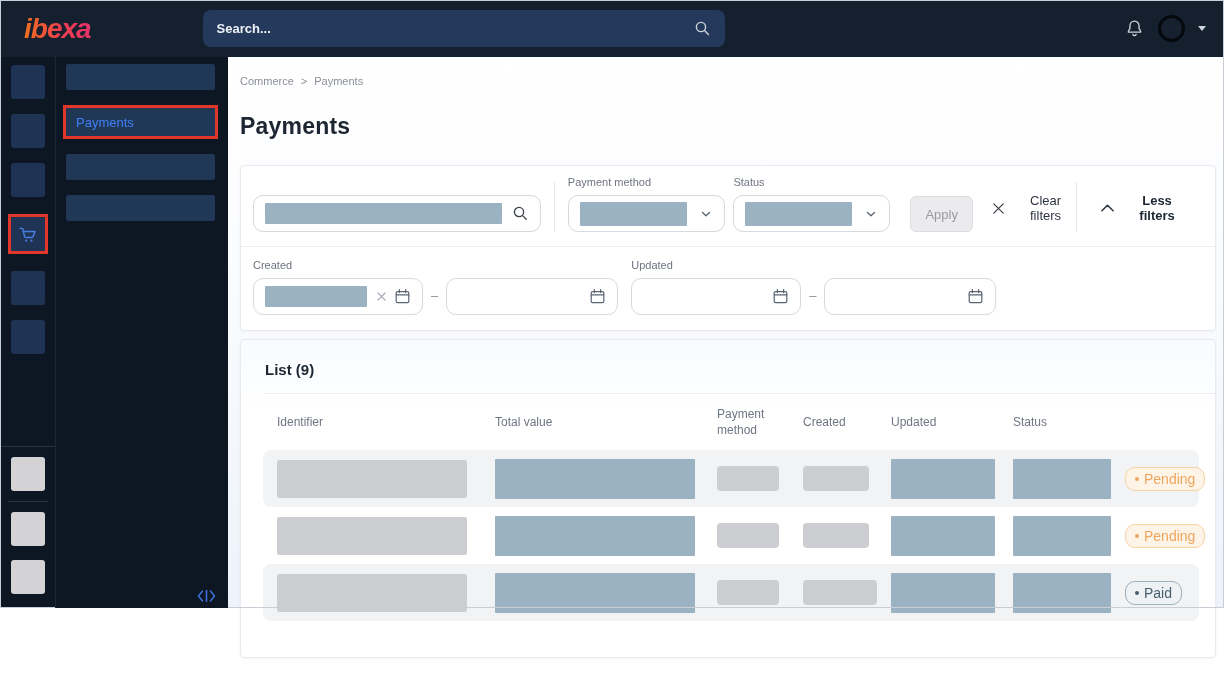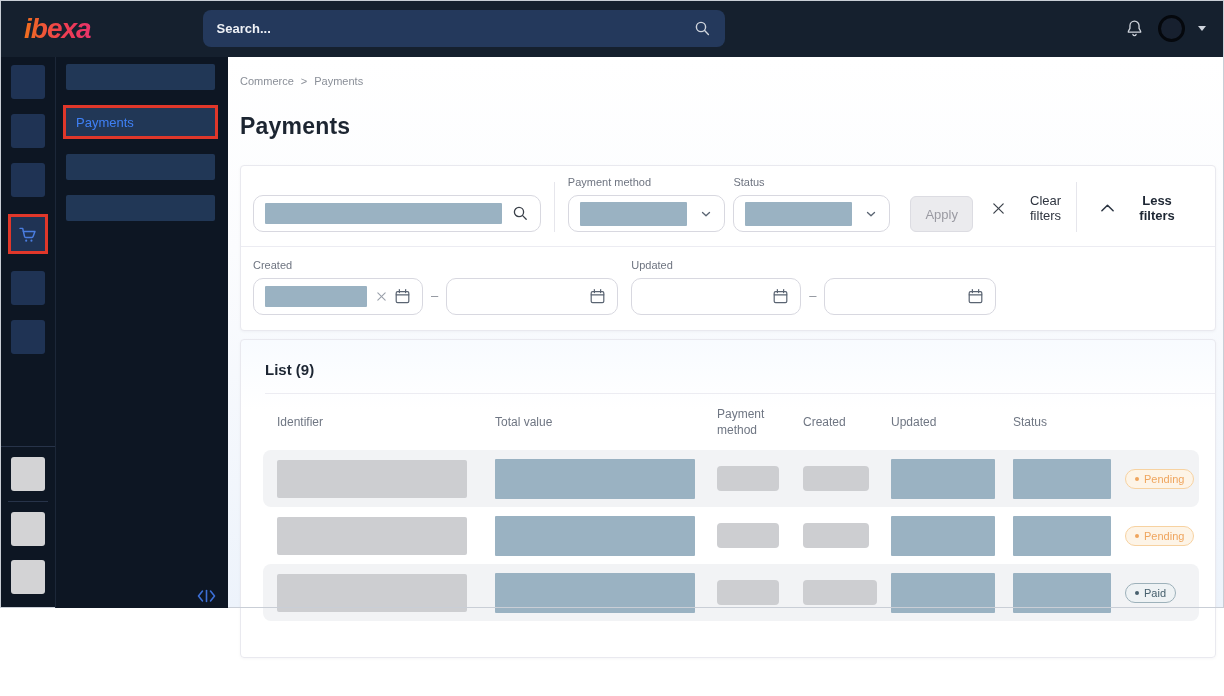--- a/index.html
+++ b/index.html
@@ -93,21 +93,21 @@
   .trow { height:57px; border-radius:8px; }
   .trow.alt { background:#f2f3f5; }
   .cell { padding-left:14px; display:flex; align-items:center; }
   .ph-id { width:190px; height:38px; background:#cdced1; border-radius:2px; }
   .ph-order { width:200px; height:40px; background:#9ab2c2; border-radius:1px; }
   .ph-sm { width:62px; height:25px; background:#cdced1; border-radius:4px; }
   .ph-pm { width:66px; height:25px; background:#cdced1; border-radius:4px; }
   .ph-pm.w { width:76px; }
   .ph-created { width:104px; height:40px; background:#9ab2c2; border-radius:1px; }
   .ph-updated { width:102px; height:40px; background:#9ab2c2; border-radius:1px; }
-  .badge { display:inline-flex; align-items:center; font-size:11px; padding:3px 9px; border-radius:10px; white-space:nowrap; }
+  .badge { display:inline-flex; align-items:center; font-size:14px; padding:3px 9px; border-radius:10px; white-space:nowrap; }
   .badge .dot { width:4px; height:4px; border-radius:50%; background:currentColor; margin-right:5px; }
   .badge-pending { color:#efa55e; border:1px solid #f7d2a1; background:#fdf4e7; }
   .badge-paid { color:#47606d; border:1px solid #9db1ba; background:#eef2f4; }
 </style>
 </head>
 <body>
 
 <div class="app">
 
   <header class="topbar">

